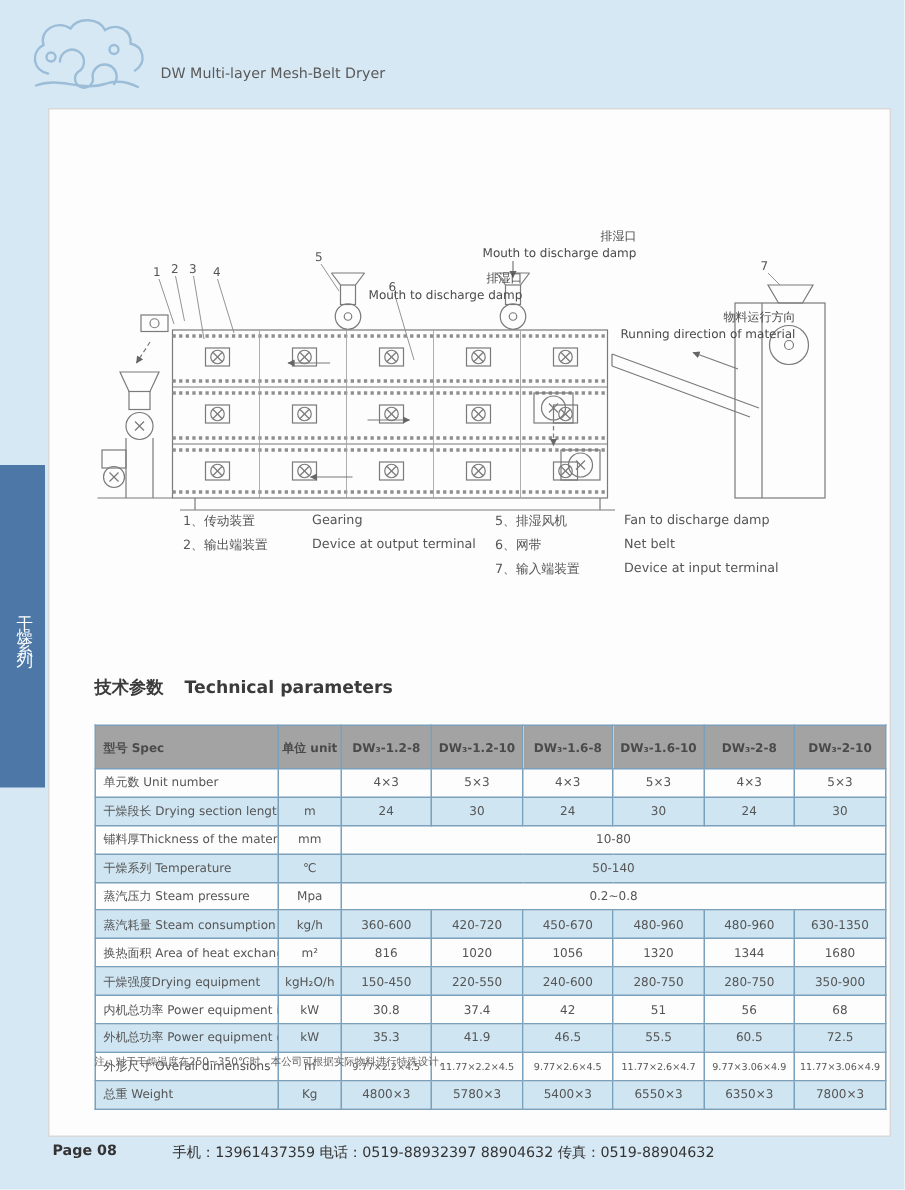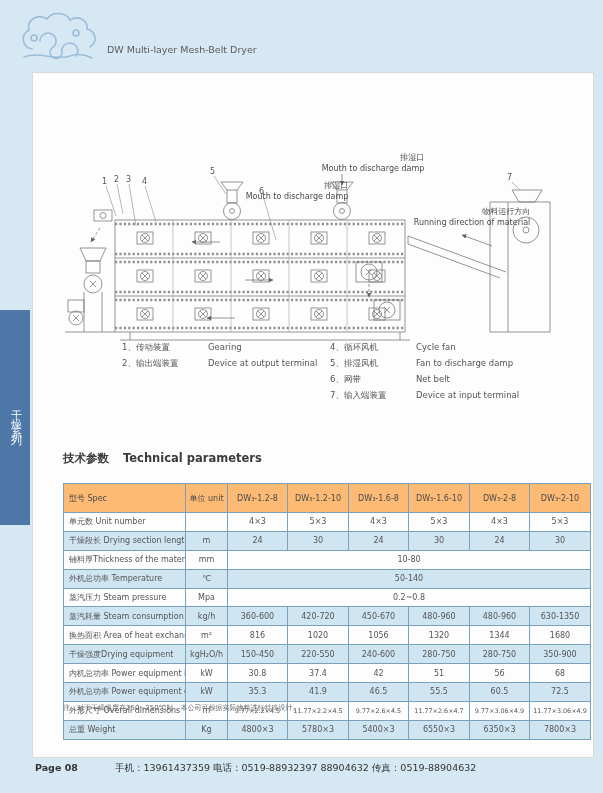--- a/index.html
+++ b/index.html
@@ -15,21 +15,21 @@
   .schem{position:absolute;left:60px;top:150px}
   .schem text{font:8px "DejaVu Sans",sans-serif;fill:#555}
   .slabel{position:absolute;text-align:right;font-size:8px;color:#4a4a4a;line-height:10.5px;transform:translateX(-50%);white-space:nowrap}
   .legend-col{position:absolute;font-size:8.5px;color:#555}
   .legend-row{display:flex;height:16px;align-items:flex-start}
   .legend-row .zh{width:86px}
   #legend-left{left:122px;top:342px}
   #legend-right{left:330px;top:342px}
   table{position:absolute;left:63px;top:483px;border-collapse:collapse;table-layout:fixed;width:527px;font-size:8px;color:#555}
   th,td{border:1px solid #7ba0bb;text-align:center;overflow:hidden;white-space:nowrap}
-  th{height:26px;background:#fdba74;font-weight:normal;color:#4a4a4a}
+  th{height:26px;background:#a3a3a3;font-weight:bold;color:#4a4a4a}
   td{height:15.9px}
   .lbl{text-align:left;padding-left:5px}
   tbody tr:nth-child(even){background:#cfe5f2}
   tr.dims td{font-size:6.4px}
   .note{position:absolute;left:63px;top:703px;font-size:7px;color:#666}
   .footer-page{position:absolute;left:35px;top:762px;font-size:9.5px;font-weight:bold;color:#333}
   .footer-contact{position:absolute;left:115px;top:762px;font-size:9.5px;color:#333}
 </style>
 </head>
 <body>
@@ -239,24 +239,20 @@
         <span class="zh"><span>1、</span><span>传动装置</span></span>
         <span>Gearing</span>
       </div>
     <div class="legend-row">
         <span class="zh"><span>2、</span><span>输出端装置</span></span>
         <span>Device at output terminal</span>
       </div>
   </div>
   <div class="legend-col" id="legend-right">
     <div class="legend-row">
-        <span class="zh"><span>4、</span><span>循环风机</span></span>
-        <span>Cycle fan</span>
-      </div>
-    <div class="legend-row">
         <span class="zh"><span>5、</span><span>排湿风机</span></span>
         <span>Fan to discharge damp</span>
       </div>
     <div class="legend-row">
         <span class="zh"><span>6、</span><span>网带</span></span>
         <span>Net belt</span>
       </div>
     <div class="legend-row">
         <span class="zh"><span>7、</span><span>输入端装置</span></span>
         <span>Device at input terminal</span>
@@ -311,21 +307,21 @@
           <td>30</td>
           <td>24</td>
           <td>30</td>
         </tr>
       <tr>
           <td class="lbl">铺料厚Thickness of the material</td>
           <td>mm</td>
           <td colspan="6">10-80</td>
         </tr>
       <tr>
-          <td class="lbl">外机总功率 Temperature</td>
+          <td class="lbl">干燥系列 Temperature</td>
           <td>℃</td>
           <td colspan="6">50-140</td>
         </tr>
       <tr>
           <td class="lbl">蒸汽压力 Steam pressure</td>
           <td>Mpa</td>
           <td colspan="6">0.2~0.8</td>
         </tr>
       <tr>
           <td class="lbl">蒸汽耗量 Steam consumption</td>

